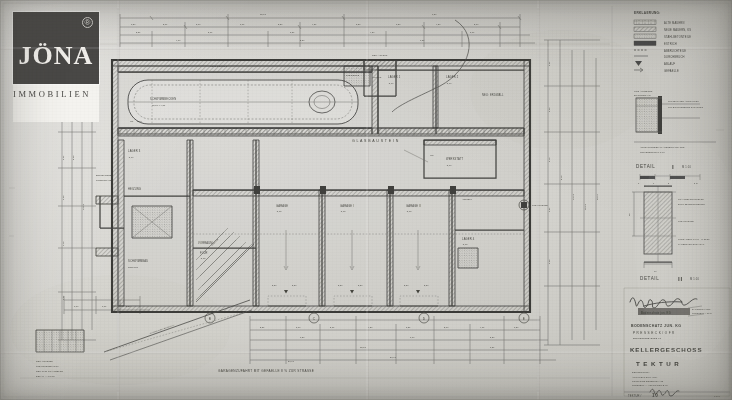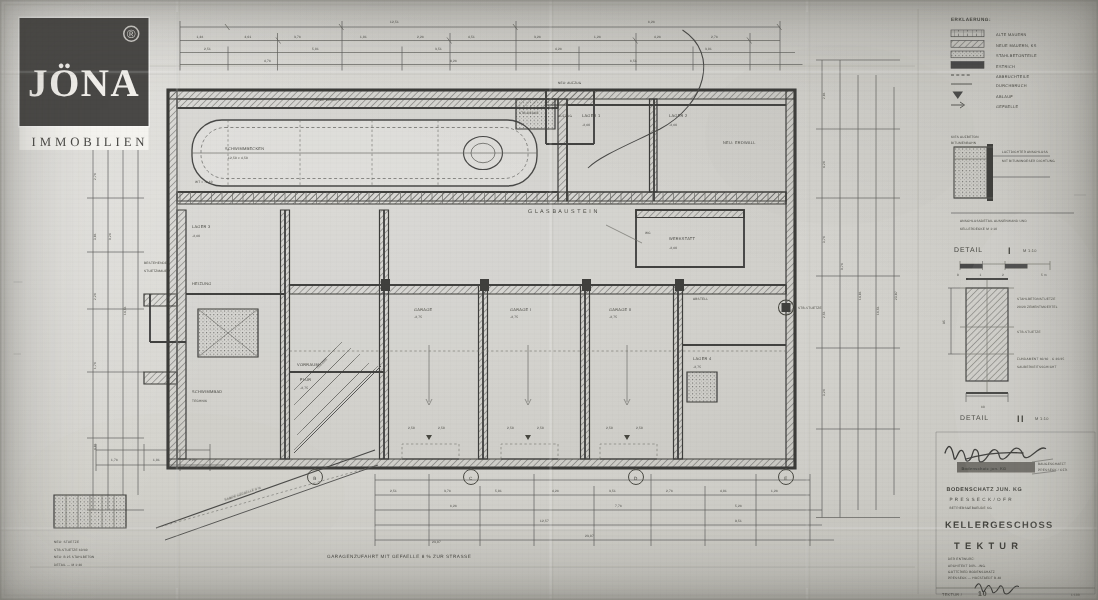--- a/index.html
+++ b/index.html
@@ -46,21 +46,21 @@
   .blur1{filter:url(#sm1);}
 
   
   #logo{position:absolute;left:13px;top:12px;width:86px;height:92px;}
   #logoBox{width:86px;height:72px;background:#494846;position:relative;
     box-shadow:0 0 0 1px rgba(255,255,255,.55);}
   #logoWord{position:absolute;left:0;right:0;top:31px;text-align:center;color:#f2f0ec;
     font-family:"Liberation Serif",serif;font-weight:bold;font-size:26px;letter-spacing:1px;line-height:1;}
   #logoReg{position:absolute;right:6px;top:5px;color:#dcdad6;font-size:8px;
     border:1px solid #cfcdc9;border-radius:50%;width:9px;height:9px;line-height:9px;text-align:center;}
-  #logoSub{width:86px;height:16px;background:#f4f3ef;color:#4a4946;text-align:right;
+  #logoSub{width:86px;height:38px;background:#f4f3ef;color:#4a4946;text-align:left;
     font-family:"Liberation Serif",serif;font-size:8.5px;letter-spacing:2.6px;line-height:20px;}
 </style>
 </head>
 <body>
 
 <div id="sheet">
 
   <svg class="layer" viewBox="0 0 732 400">
     <defs>
       <pattern id="hatchA" width="3" height="3" patternTransform="rotate(45)" patternUnits="userSpaceOnUse">

